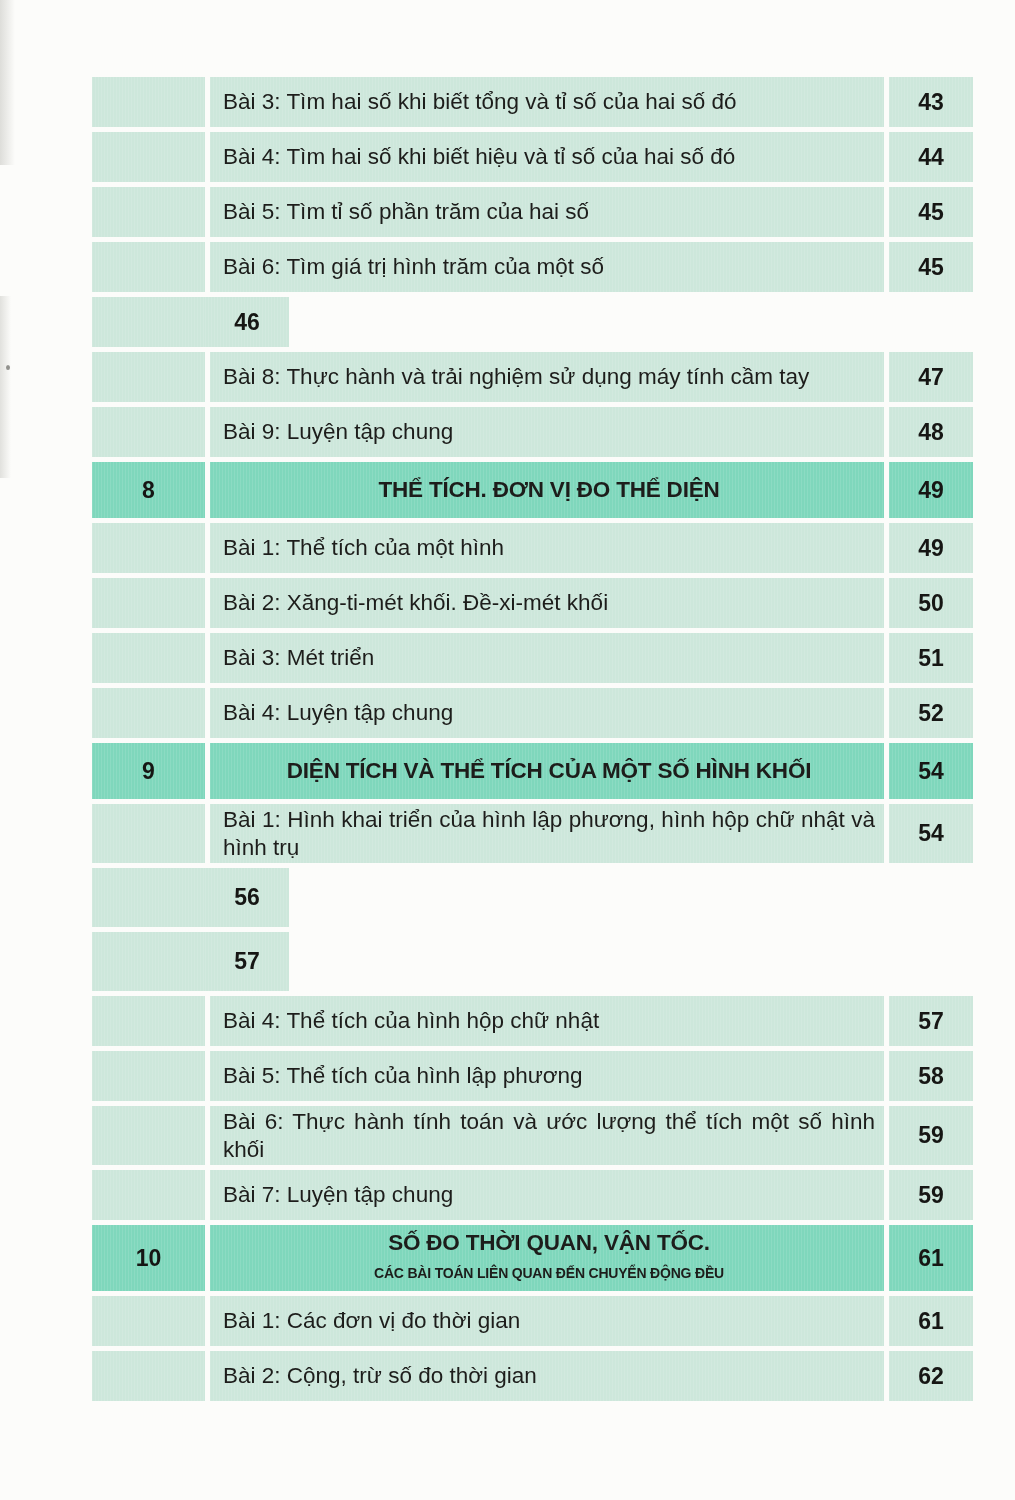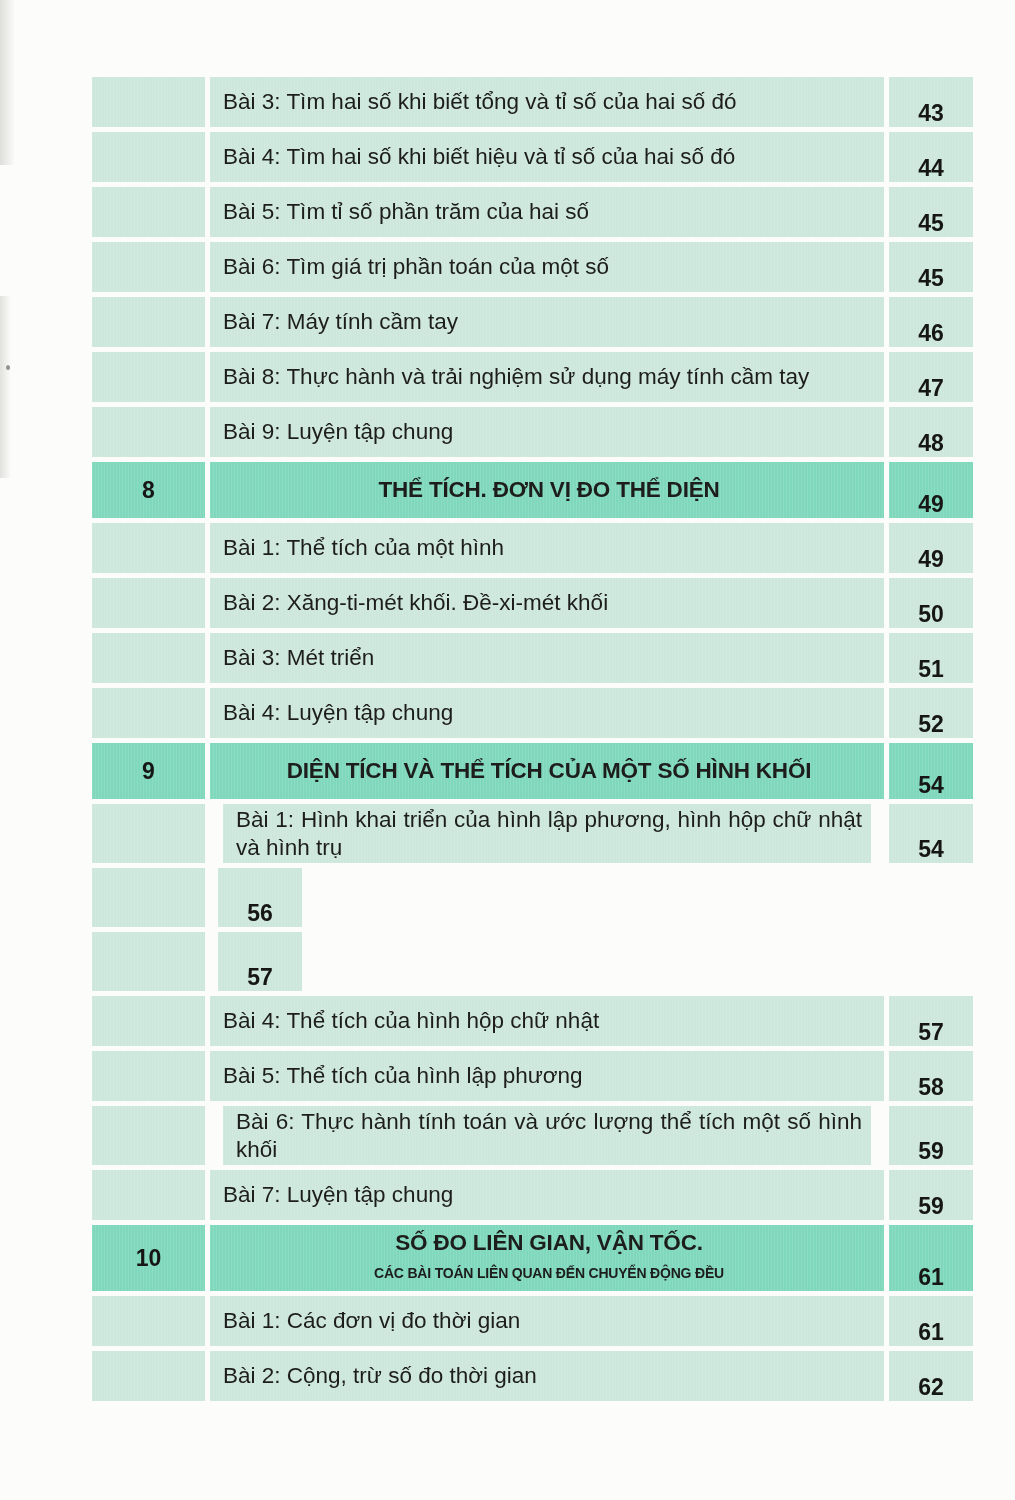--- a/index.html
+++ b/index.html
@@ -22,24 +22,24 @@
     position:absolute;left:92px;top:77px;width:881px;
   }
   .row{display:flex;margin-bottom:5px;}
   .cell{
     background:var(--row-bg,#cde7db);
     background-image:repeating-linear-gradient(90deg,rgba(255,255,255,.10) 0 1px,rgba(0,0,0,0) 1px 3px);
   }
   .c1{width:113px;display:flex;align-items:center;justify-content:center;}
   .c2{flex:1;margin:0 5px;display:flex;flex-direction:column;justify-content:center;
       padding:0 9px 0 13px;box-sizing:border-box;}
-  .c3{width:84px;display:flex;align-items:flex-end;justify-content:center;}
+  .c3{width:84px;display:flex;align-items:center;justify-content:center;}
 
   .row.lesson{height:50px;}
-  .row.lesson.two{height:59px;gap:13px;}
+  .row.lesson.two{height:59px;}
   .row.chapter{height:56px;}
   .row.chapter.two{height:66px;}
 
   .row .t1{font-size:22.5px;color:#1d1d1b;line-height:28px;}
   .row.lesson.two .t1{text-align:justify;}
   .row .t2{font-size:14px;color:#1d1d1b;line-height:28px;}
   .row .t2:empty{display:none;}
 
   .row.chapter{--row-bg:#7fd7bc;}
   .row.chapter .c2{align-items:center;text-align:center;}
@@ -90,35 +90,31 @@
     </div>
     <div class="cell c3">
       <span class="page-num">45</span>
     </div>
   </div>
       <div class="row lesson" style="--row-bg: #cde7db;">
     <div class="cell c1">
       <span class="chapter-num"></span>
     </div>
     <div class="cell c2">
-      <div class="t1">Bài 6: Tìm giá trị phần toán của một số</div>
+      <div class="t1">Bài 6: Tìm giá trị hình trăm của một số</div>
 
     </div>
     <div class="cell c3">
       <span class="page-num">45</span>
     </div>
   </div>
       <div class="row lesson" style="--row-bg: #cde7db;">
     <div class="cell c1">
       <span class="chapter-num"></span>
     </div>
-    <div class="cell c2">
-      <div class="t1">Bài 7: Máy tính cầm tay</div>
-
-    </div>
     <div class="cell c3">
       <span class="page-num">46</span>
     </div>
   </div>
       <div class="row lesson" style="--row-bg: #cde7db;">
     <div class="cell c1">
       <span class="chapter-num"></span>
     </div>
     <div class="cell c2">
       <div class="t1">Bài 8: Thực hành và trải nghiệm sử dụng máy tính cầm tay</div>
@@ -286,21 +282,21 @@
     </div>
     <div class="cell c3">
       <span class="page-num">59</span>
     </div>
   </div>
       <div class="row chapter two" style="--row-bg: #7fd7bc;">
     <div class="cell c1">
       <span class="chapter-num">10</span>
     </div>
     <div class="cell c2">
-      <div class="t1">SỐ ĐO LIÊN GIAN, VẬN TỐC.</div>
+      <div class="t1">SỐ ĐO THỜI QUAN, VẬN TỐC.</div>
       <div class="t2">CÁC BÀI TOÁN LIÊN QUAN ĐẾN CHUYỂN ĐỘNG ĐỀU</div>
     </div>
     <div class="cell c3">
       <span class="page-num">61</span>
     </div>
   </div>
       <div class="row lesson" style="--row-bg: #cde7db;">
     <div class="cell c1">
       <span class="chapter-num"></span>
     </div>

